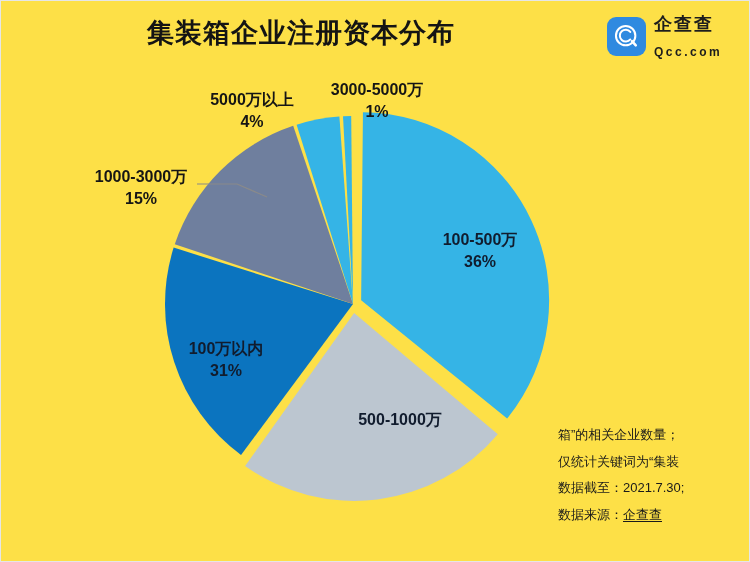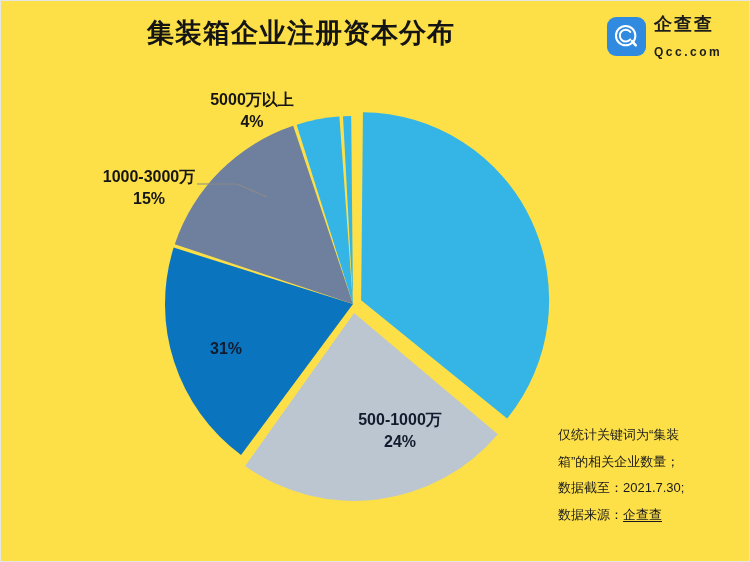--- a/index.html
+++ b/index.html
@@ -91,21 +91,21 @@
     white-space: nowrap;
   }
   .slice-label .lab-name { display: block; }
   .slice-label .lab-pct  { display: block; }
 
   .lab-outside { color: #151515; }
   .lab-inside  { color: #111c2e; }
 
   #label-5000-up   { left: 186px; top: 88px;  width: 130px; }
   #label-3000-5000 { left: 308px; top: 78px;  width: 136px; }
-  #label-1000-3000 { left: 78px;  top: 165px; width: 140px; }
+  #label-1000-3000 { left: 70px;  top: 165px; width: 140px; }
   #label-100-500   { left: 404px; top: 228px; width: 150px; }
   #label-500-1000  { left: 324px; top: 408px; width: 150px; }
   #label-100-in    { left: 155px; top: 337px; width: 140px; }
 
   
   #footnote {
     position: absolute;
     left: 557px;
     top: 421px;
     width: 190px;
@@ -154,36 +154,44 @@
         <path d="M196 183 L236 183 L266 196" fill="none" stroke="#8a8a8a" stroke-width="1.2"></path>
       </g>
     </svg>
   </div>
 
   <div class="slice-label lab-outside" id="label-5000-up">
     <span class="lab-name">5000万以上</span>
     <span class="lab-pct">4%</span>
   </div>
 
+  <div class="slice-label lab-outside" id="label-3000-5000">
+    <span class="lab-name">3000-5000万</span>
+    <span class="lab-pct">1%</span>
+  </div>
 
   <div class="slice-label lab-outside" id="label-1000-3000">
     <span class="lab-name">1000-3000万</span>
     <span class="lab-pct">15%</span>
   </div>
 
+  <div class="slice-label lab-inside" id="label-100-500">
+    <span class="lab-name">100-500万</span>
+    <span class="lab-pct">36%</span>
+  </div>
 
   <div class="slice-label lab-inside" id="label-500-1000">
     <span class="lab-name">500-1000万</span>
-    <span class="lab-pct">24%</span>
   </div>
 
   <div class="slice-label lab-inside" id="label-100-in">
+    <span class="lab-name">100万以内</span>
     <span class="lab-pct">31%</span>
   </div>
 
   <div id="footnote">
+    <div class="fn-line">箱”的相关企业数量；</div>
     <div class="fn-line">仅统计关键词为“集装</div>
-    <div class="fn-line">箱”的相关企业数量；</div>
     <div class="fn-line">数据截至：2021.7.30;</div>
     <div class="fn-line"><span>数据来源：</span><span class="fn-source-name">企查查</span></div>
   </div>
 
 </div>
 
 </body></html>

